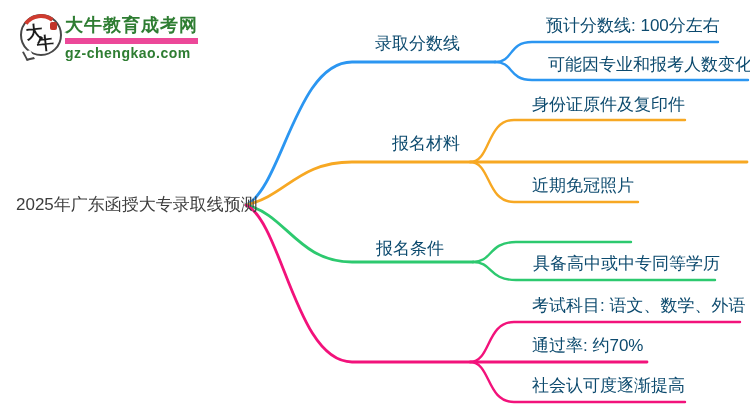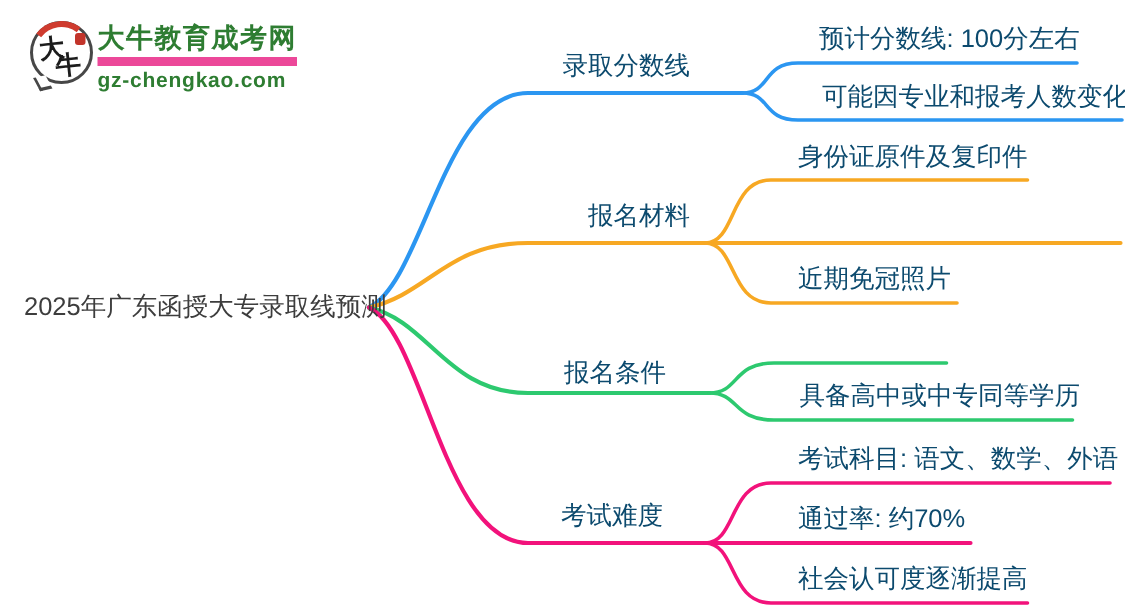--- a/index.html
+++ b/index.html
@@ -118,21 +118,20 @@
       <div class="logo-title">大牛教育成考网</div>
       <div class="logo-url">gz-chengkao.com</div>
     </div>
   </div>
 
   <div class="label root-label" style="left:16px; top:195px;">2025年广东函授大专录取线预测</div>
 
   <div class="label" style="left:375px; top:34px;">录取分数线</div>
   <div class="label" style="left:392px; top:134px;">报名材料</div>
   <div class="label" style="left:376px; top:239px;">报名条件</div>
-  <div class="label" style="left:374px; top:334px;">考试难度</div>
 
   <div class="label" style="left:546px; top:16px;">预计分数线: 100分左右</div>
   <div class="label" style="left:548px; top:55px;">可能因专业和报考人数变化</div>
 
   <div class="label" style="left:532px; top:95px;">身份证原件及复印件</div>
   <div class="label" style="left:532px; top:176px;">近期免冠照片</div>
 
   <div class="label" style="left:533px; top:254px;">具备高中或中专同等学历</div>
 
   <div class="label" style="left:532px; top:296px;">考试科目: 语文、数学、外语</div>

